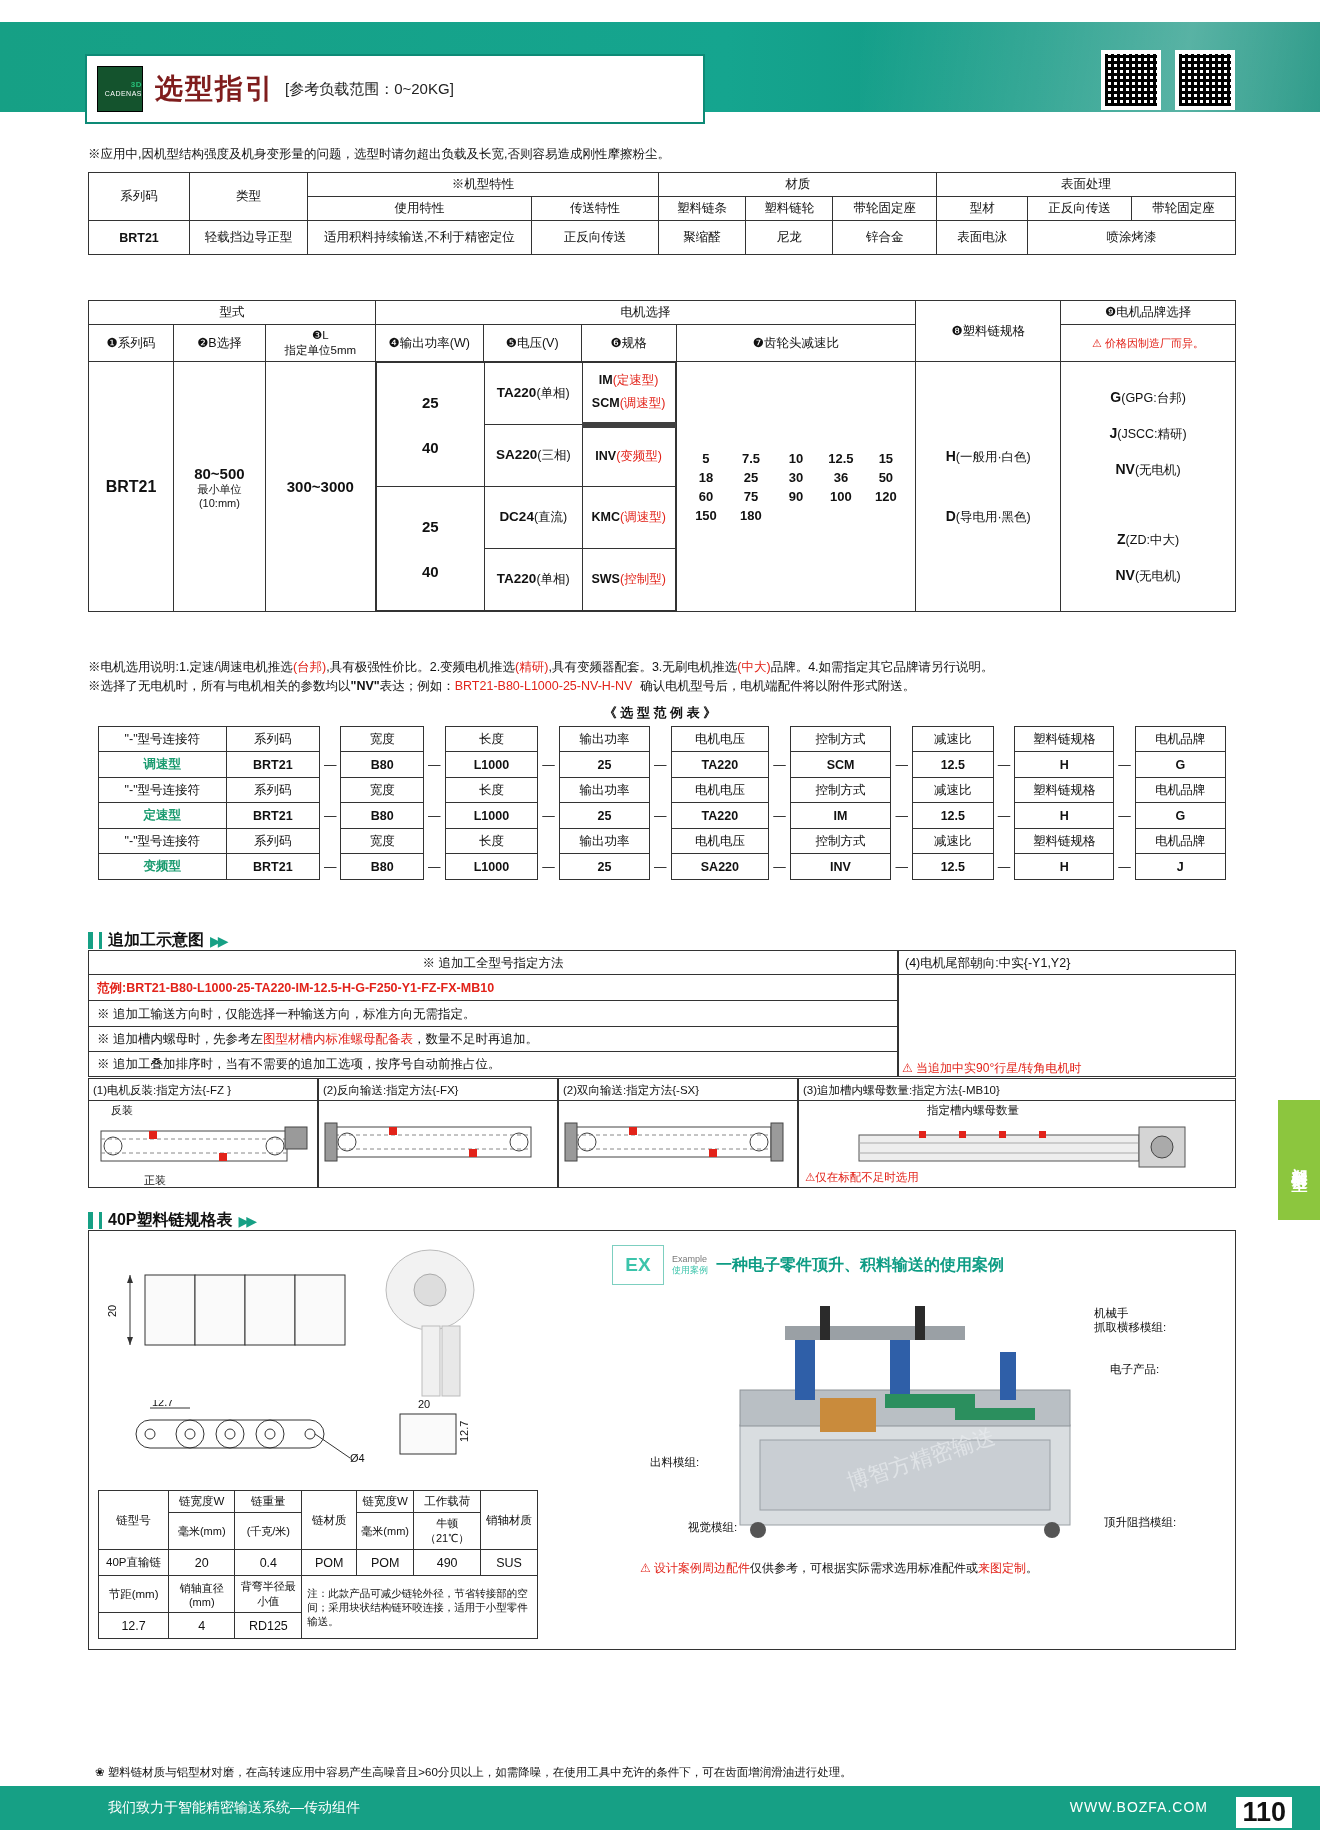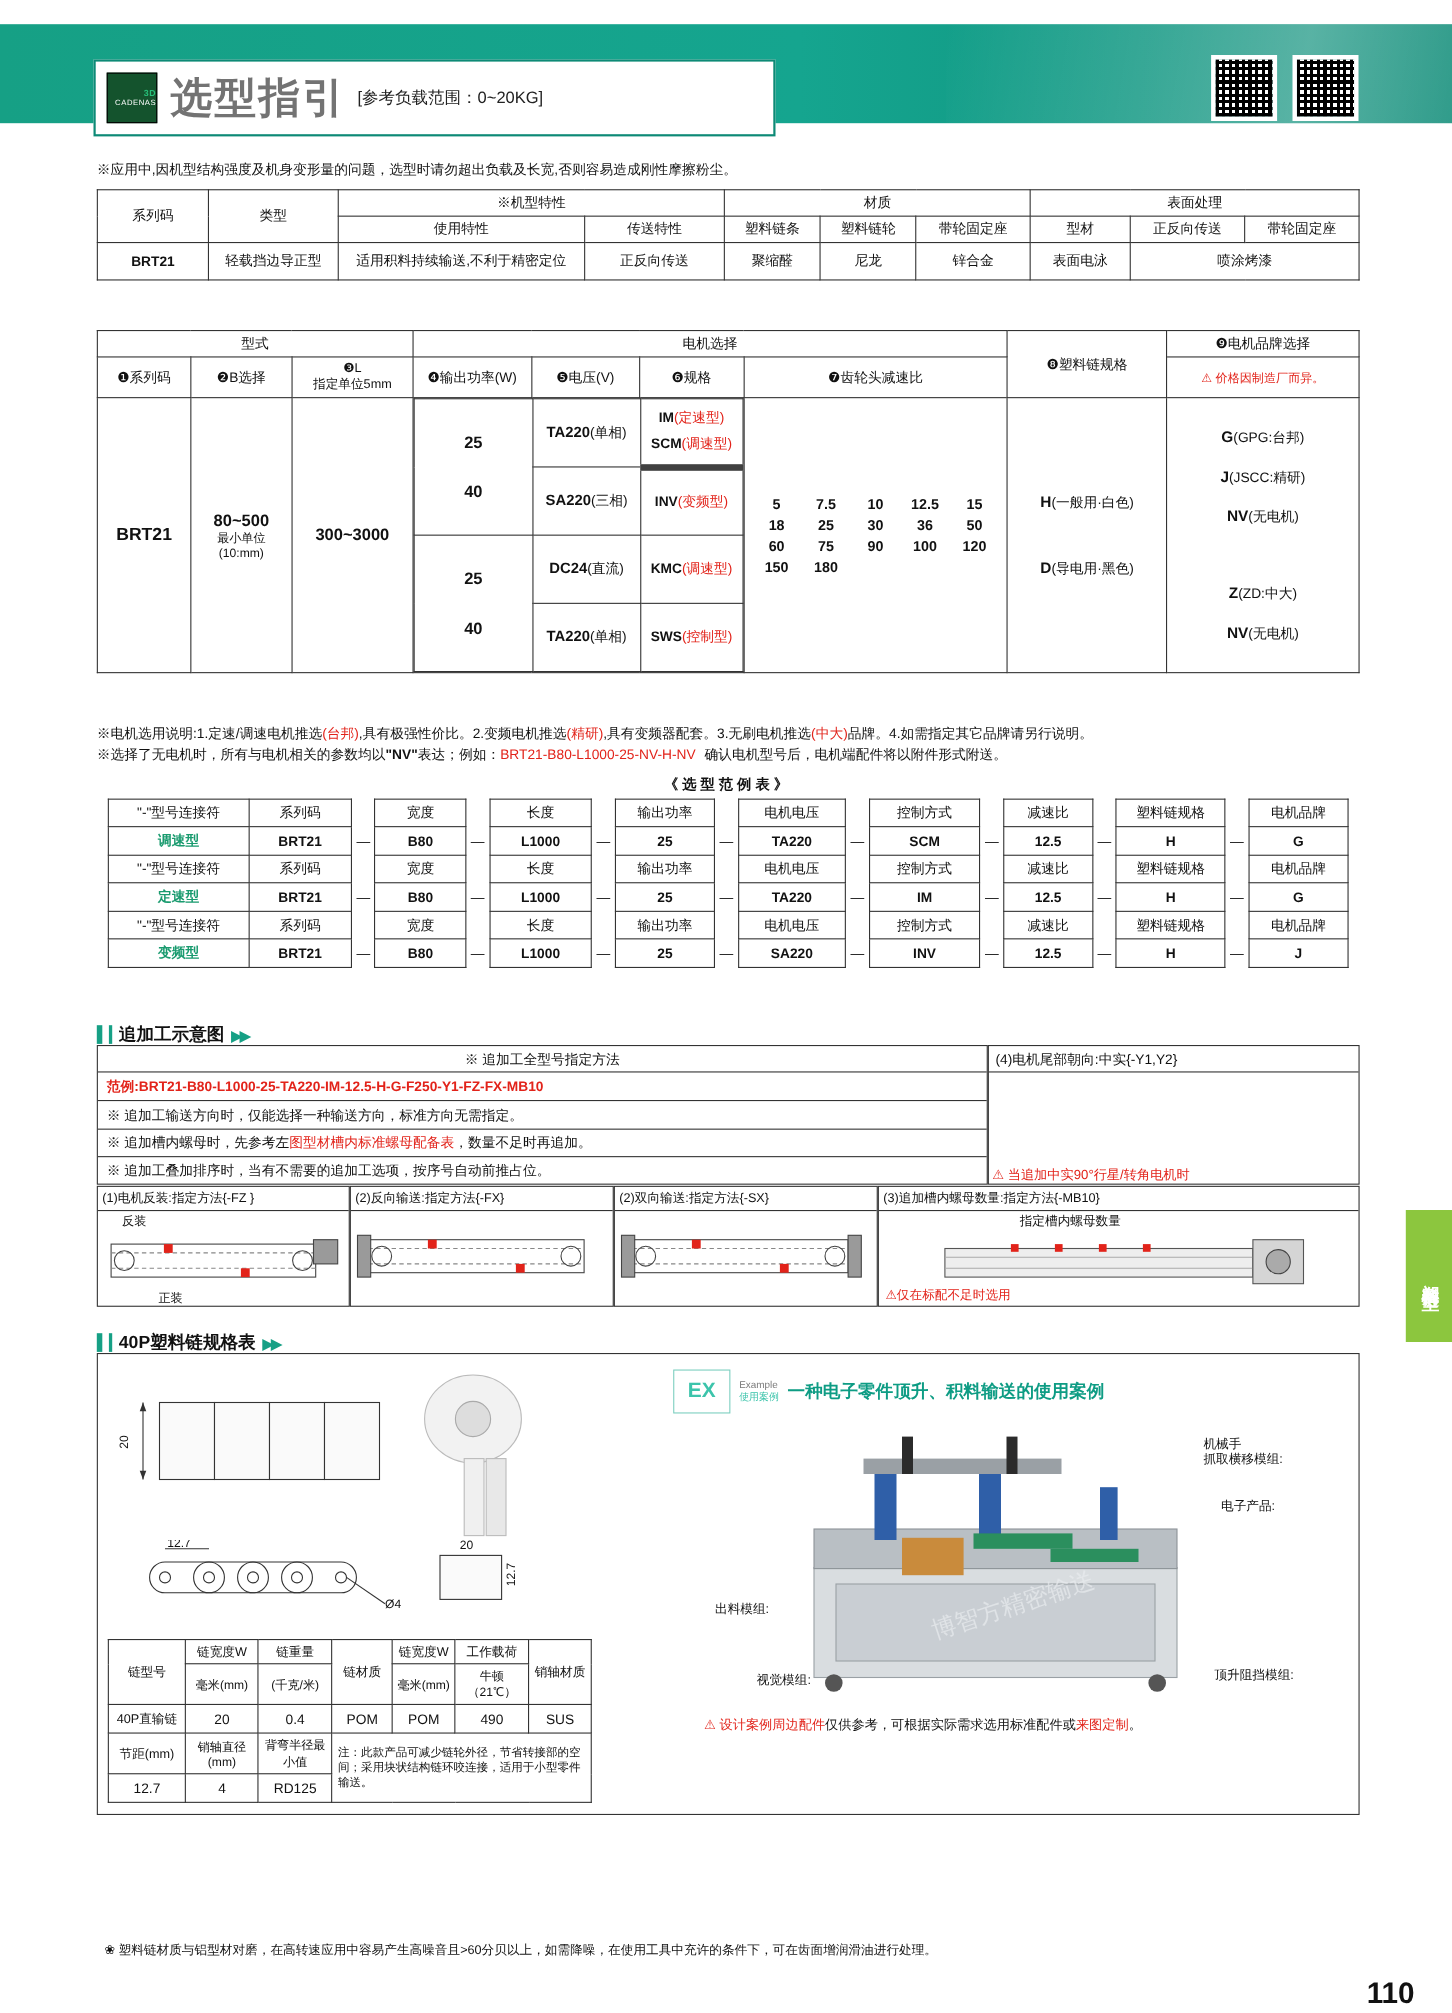--- a/index.html
+++ b/index.html
@@ -27,21 +27,21 @@
     padding-left:10px; z-index:3;
   }
   .logo {
     width:46px; height:46px; background:#14532d; color:#fff;
     display:flex; flex-direction:column; align-items:flex-end; justify-content:center;
     font-size:7px; line-height:9px; letter-spacing:0.5px; margin-right:12px;
     border:1px solid #000;
   }
   .logo .l1{ color:#27c07a; font-weight:bold; font-size:8px;}
   .hdr-title {
-    font-size:38px; font-weight:bold; color:#737373; letter-spacing:2px;
+    font-size:28px; font-weight:bold; color:#7f1d1d; letter-spacing:2px;
     font-family:"DejaVu Sans", sans-serif;
   }
   .hdr-sub { font-size:15px; color:#222; margin-left:10px; }
 
   .qr-wrap { position:absolute; right:85px; top:28px; display:flex; gap:14px; z-index:4; }
   .qr-item { text-align:center; }
   .qr-code {
     width:60px; height:60px; background:
       repeating-linear-gradient(0deg,#000 0 3px,#fff 3px 6px),
       repeating-linear-gradient(90deg,#000 0 3px,transparent 3px 6px);
@@ -643,15 +643,19 @@
   <div style="position:absolute;left:1104px;top:1515px;font-size:11.5px;">顶升阻挡模组:</div>
 
   <div style="position:absolute;left:640px;top:1560px;font-size:12px;">
     <span class="red">⚠ 设计案例周边配件</span><span>仅供参考，可根据实际需求选用标准配件或</span><span class="red">来图定制</span><span>。</span>
   </div>
 
   <div class="footer-note">❀ 塑料链材质与铝型材对磨，在高转速应用中容易产生高噪音且&gt;60分贝以上，如需降噪，在使用工具中充许的条件下，可在齿面增润滑油进行处理。</div>
 
   <div class="side-tab">塑料链型</div>
 
+  <div class="footer">
+    <span class="ftxt">我们致力于智能精密输送系统—传动组件</span>
+    <span class="fweb">WWW.BOZFA.COM</span>
+  </div>
   <div class="pagenum">110</div>
 
 </div>
 
 </body></html>

